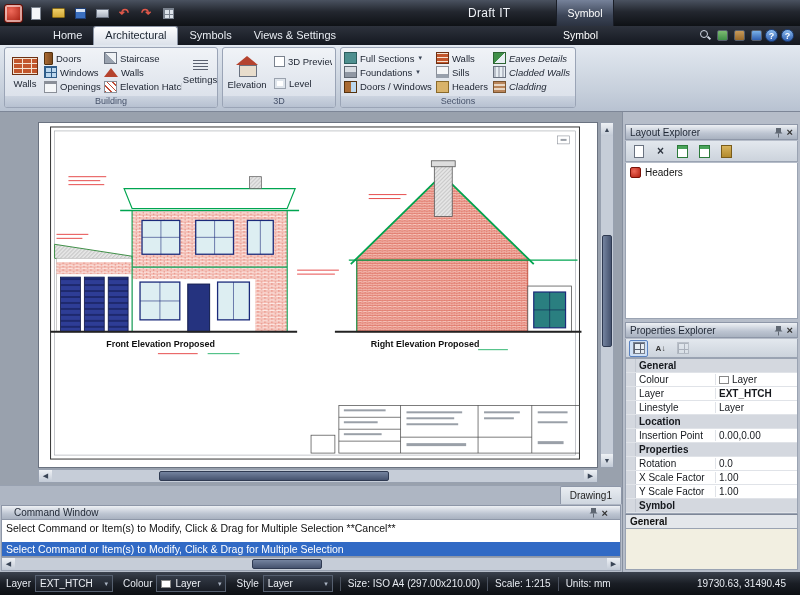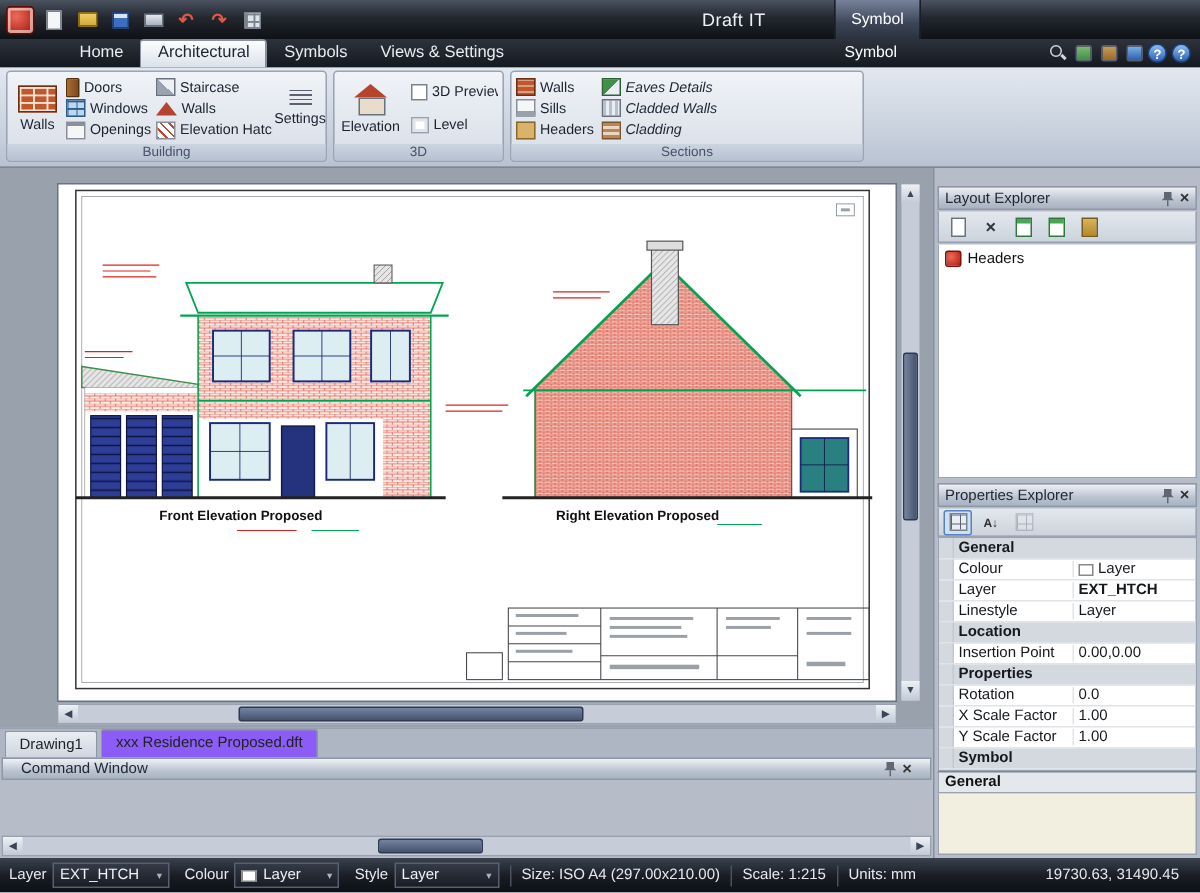--- a/index.html
+++ b/index.html
@@ -116,21 +116,21 @@
   .prow.cat{background:#d4d8df;font-weight:bold;}
   .prow.cat .plabel{width:auto;border-right:none;}
   .swatch{width:10px;height:8px;background:#fff;border:1px solid #888;flex:none;}
   .bold{font-weight:bold;}
   .pefoot-h{position:absolute;left:2px;right:2px;height:15px;background:#e4e7eb;border:1px solid #9aa3b2;border-top:1px solid #7d8697;
     font-size:10px;font-weight:bold;color:#111;padding:1px 4px;}
   .pefoot-b{position:absolute;left:2px;right:2px;background:#f2efe1;border:1px solid #9aa3b2;border-top:none;}
 
   
   .doctabs{position:absolute;left:0;top:485px;width:622px;height:20px;background:#aeb6c3;border-top:1px solid #98a1b0;
-    display:flex;align-items:flex-end;padding-left:3px;gap:2px;}
+    display:flex;align-items:flex-end;padding-left:3px;gap:2px;flex-direction:column;}
   .dtab{height:18px;line-height:17px;padding:0 9px;font-size:10px;border:1px solid #8e97a8;border-bottom:none;border-radius:2px 2px 0 0;
     background:linear-gradient(#e9edf2,#cfd6df);color:#222;}
   .dtab.active{background:#8b5cf6;height:19px;margin-top:16px;}
 
   
   .cmdwin{position:absolute;left:0;top:505px;width:622px;height:67px;background:#b6bdc9;}
   .cmdhead{position:absolute;left:1px;right:1px;top:0;height:15px;background:linear-gradient(#eef1f5,#bcc4d1 60%,#a9b2c0);
     border:1px solid #8e97a8;display:flex;align-items:center;font-size:10px;color:#1e2633;padding:0 12px;gap:4px;}
   .cmdbody{position:absolute;left:1px;right:1px;top:15px;height:37px;background:#fff;border:1px solid #8e97a8;border-top:none;overflow:hidden;}
   .cline1{position:absolute;left:4px;top:2px;font-size:10.5px;color:#111;white-space:nowrap;}
@@ -256,20 +256,36 @@
               <span class="ic ic-level"></span>
               <span>Level</span>
             </div>
         </div>
       </div>
       <div class="glabel">3D</div>
     </div>
 
     <div class="group" style="left:340px;width:236px;">
       <div class="gbody">
+        <div class="scol" style="width:92px;">
+          <div class="sbtn">
+              <span class="ic ic-sec ic-fullsec"></span>
+              <span>Full Sections</span>
+              <span class="dd">▾</span>
+            </div>
+          <div class="sbtn">
+              <span class="ic ic-sec ic-found"></span>
+              <span>Foundations</span>
+              <span class="dd">▾</span>
+            </div>
+          <div class="sbtn">
+              <span class="ic ic-sec ic-dw"></span>
+              <span>Doors / Windows</span>
+            </div>
+        </div>
         <div class="scol" style="width:57px;">
           <div class="sbtn">
               <span class="ic ic-sec ic-wallsec"></span>
               <span>Walls</span>
             </div>
           <div class="sbtn">
               <span class="ic ic-sec ic-sill"></span>
               <span>Sills</span>
             </div>
           <div class="sbtn">
@@ -570,20 +586,24 @@
   <div class="cmdwin">
     <div class="cmdhead">
       <span>Command Window</span>
         <span style="flex:1;"></span>
       <svg width="9" height="11" viewBox="0 0 9 11">
           <path d="M2 1h5v4l1.5 1.5h-8L2 5z" fill="#5f6772"></path>
           <rect x="4" y="6.5" width="1" height="4" fill="#5f6772"></rect>
         </svg>
       <span class="pclose">×</span>
     </div>
+    <div class="cmdbody">
+      <div class="cline1">Select Command or Item(s) to Modify, Click &amp; Drag for Multiple Selection  **Cancel**</div>
+      <div class="cline2">Select Command or Item(s) to Modify, Click &amp; Drag for Multiple Selection</div>
+    </div>
     <div class="cmdscroll">
       <div class="sbt" style="left:0;top:0;height:12px;width:13px;">◀</div>
       <div class="cthumb"></div>
       <div class="sbt" style="right:0;top:0;height:12px;width:13px;">▶</div>
     </div>
   </div>
 
   <div class="statusbar">
     <span class="slabel">Layer</span>
     <span class="sdrop" style="width:78px;">

